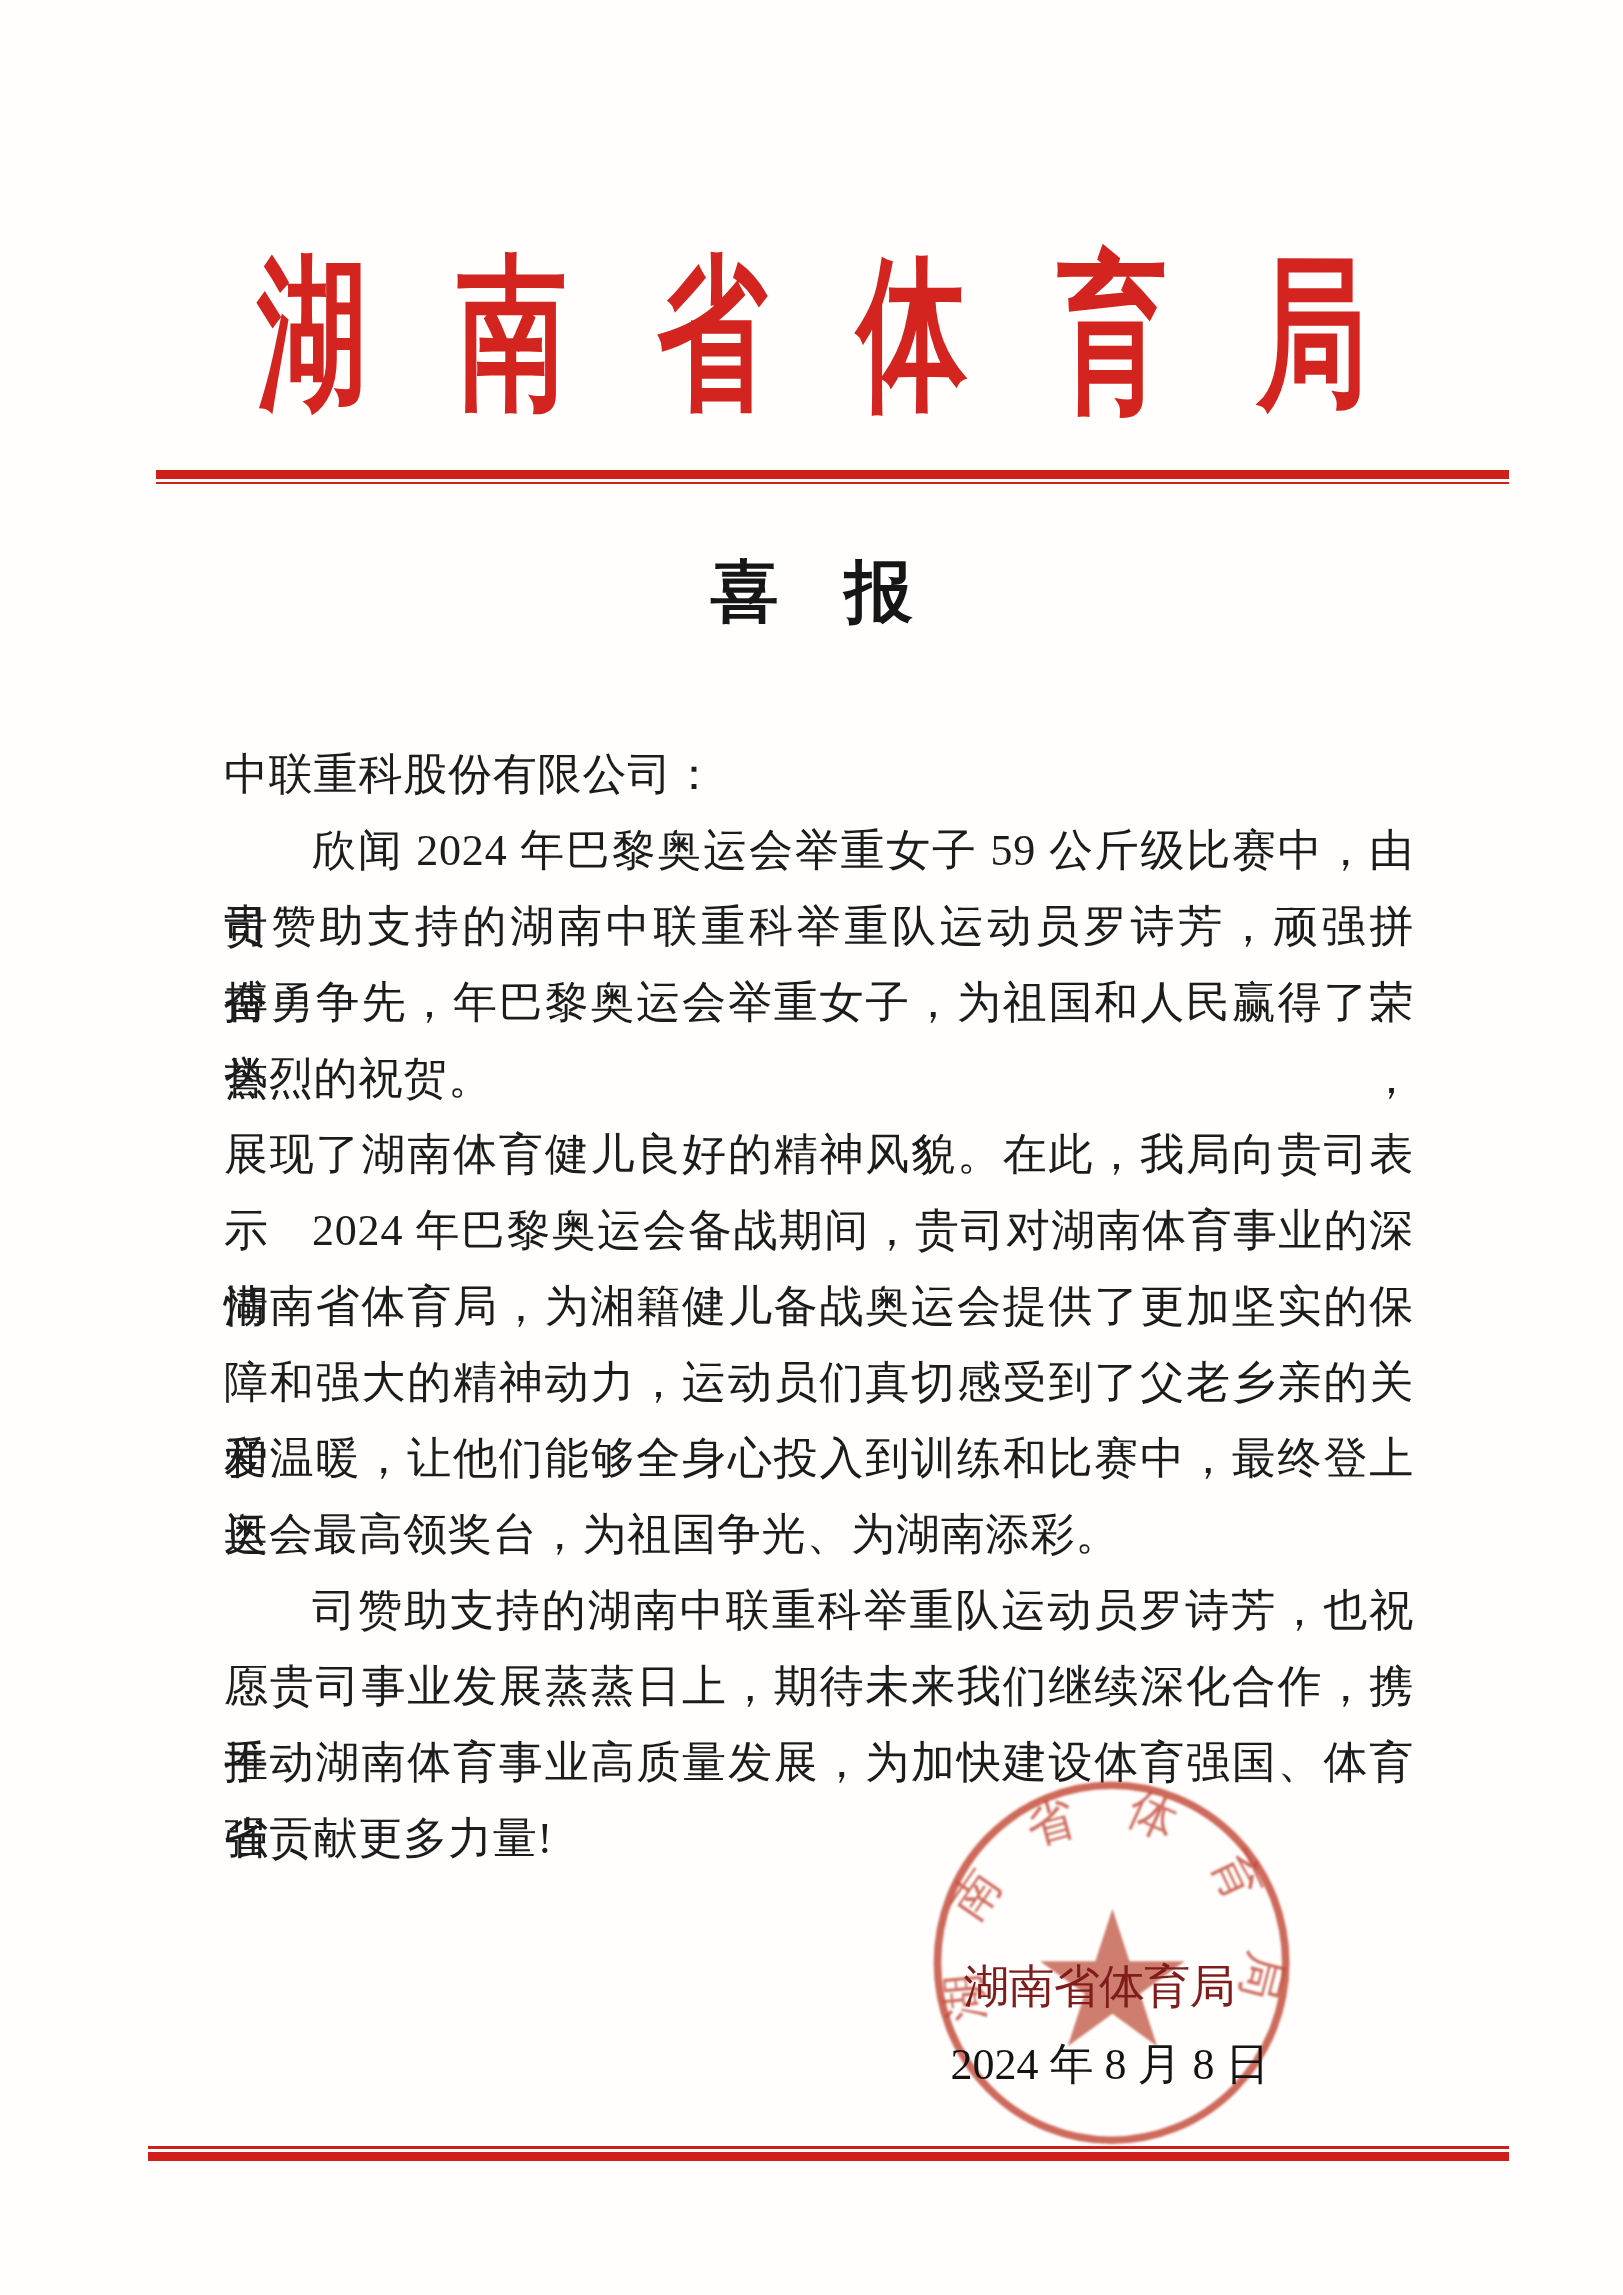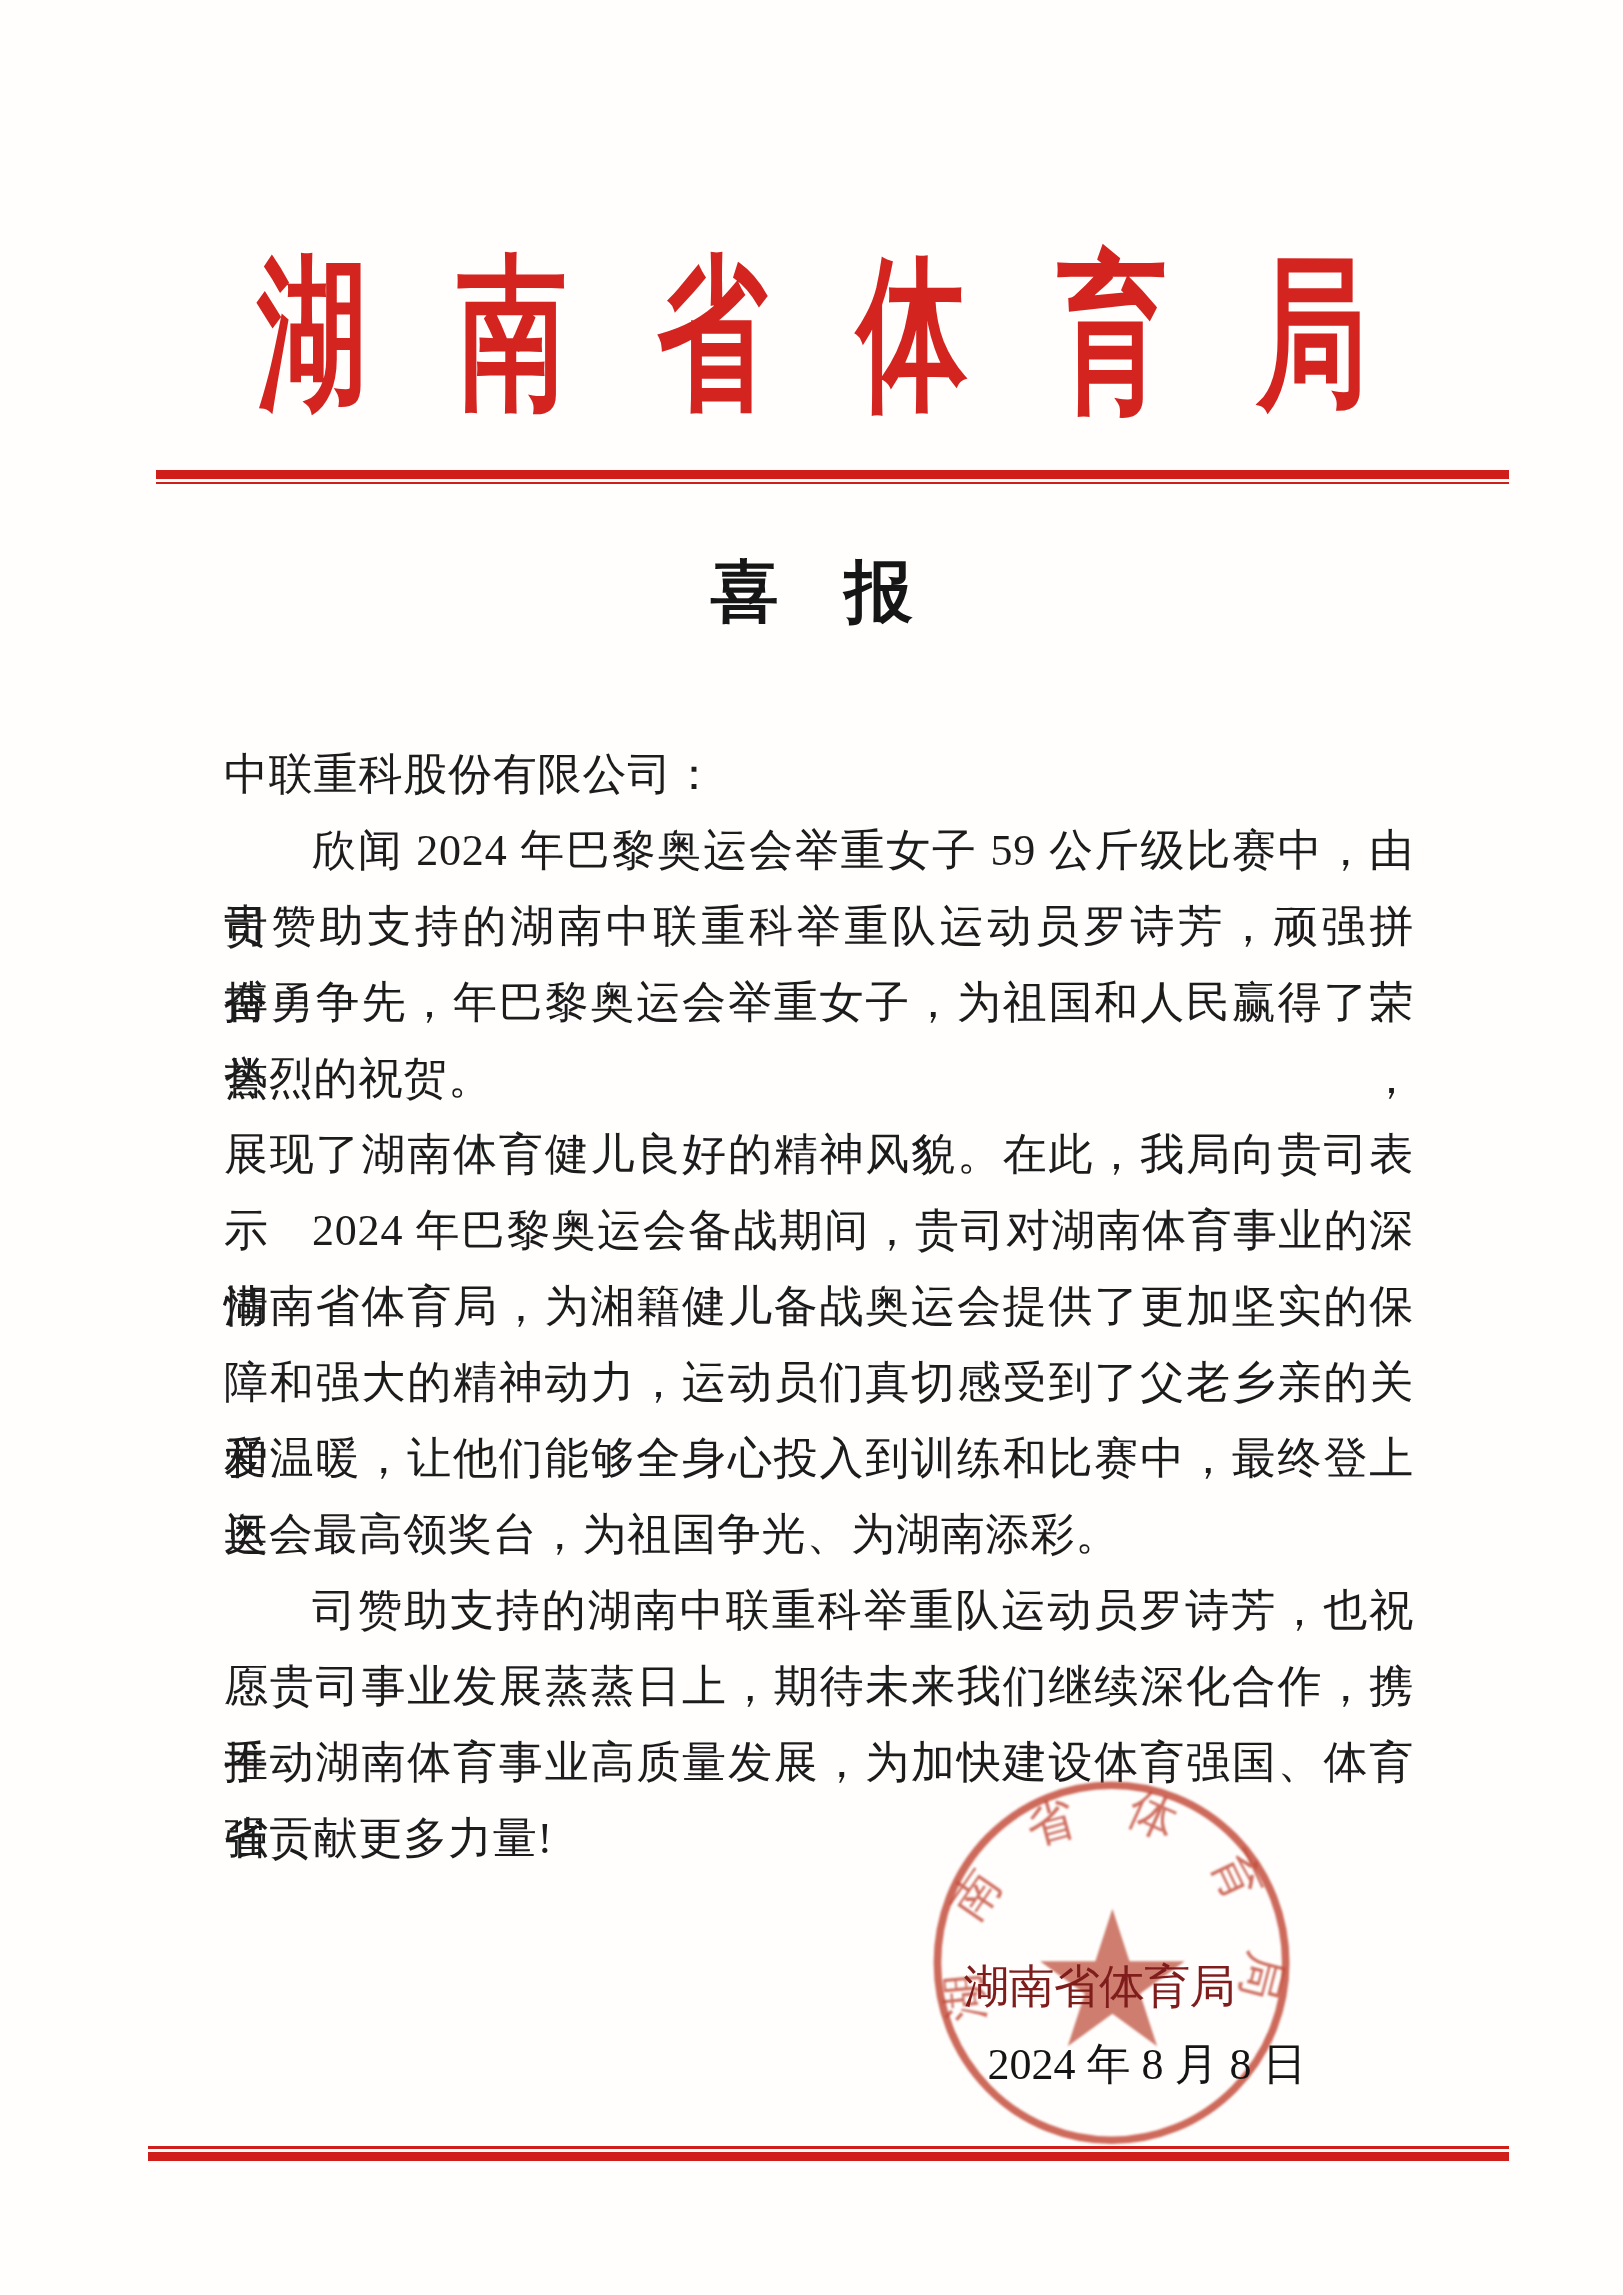--- a/index.html
+++ b/index.html
@@ -67,21 +67,21 @@
   }
   .body-text .line.indent{ text-indent:2em; }
 
   
   .sig-name{
     position:absolute;left:879px;top:1960px;width:440px;
     text-align:center;font-size:46px;line-height:54px;
     letter-spacing:-0.8px;color:#7f1d1d;
   }
   .sig-date{
-    position:absolute;left:927px;top:2039px;width:440px;
+    position:absolute;left:890px;top:2039px;width:440px;
     text-align:center;font-size:44px;line-height:52px;color:#141414;
   }
 
   
   .seal-svg{position:absolute;left:0;top:0;pointer-events:none;}
 </style>
 </head>
 <body>
 
 <div class="page">

